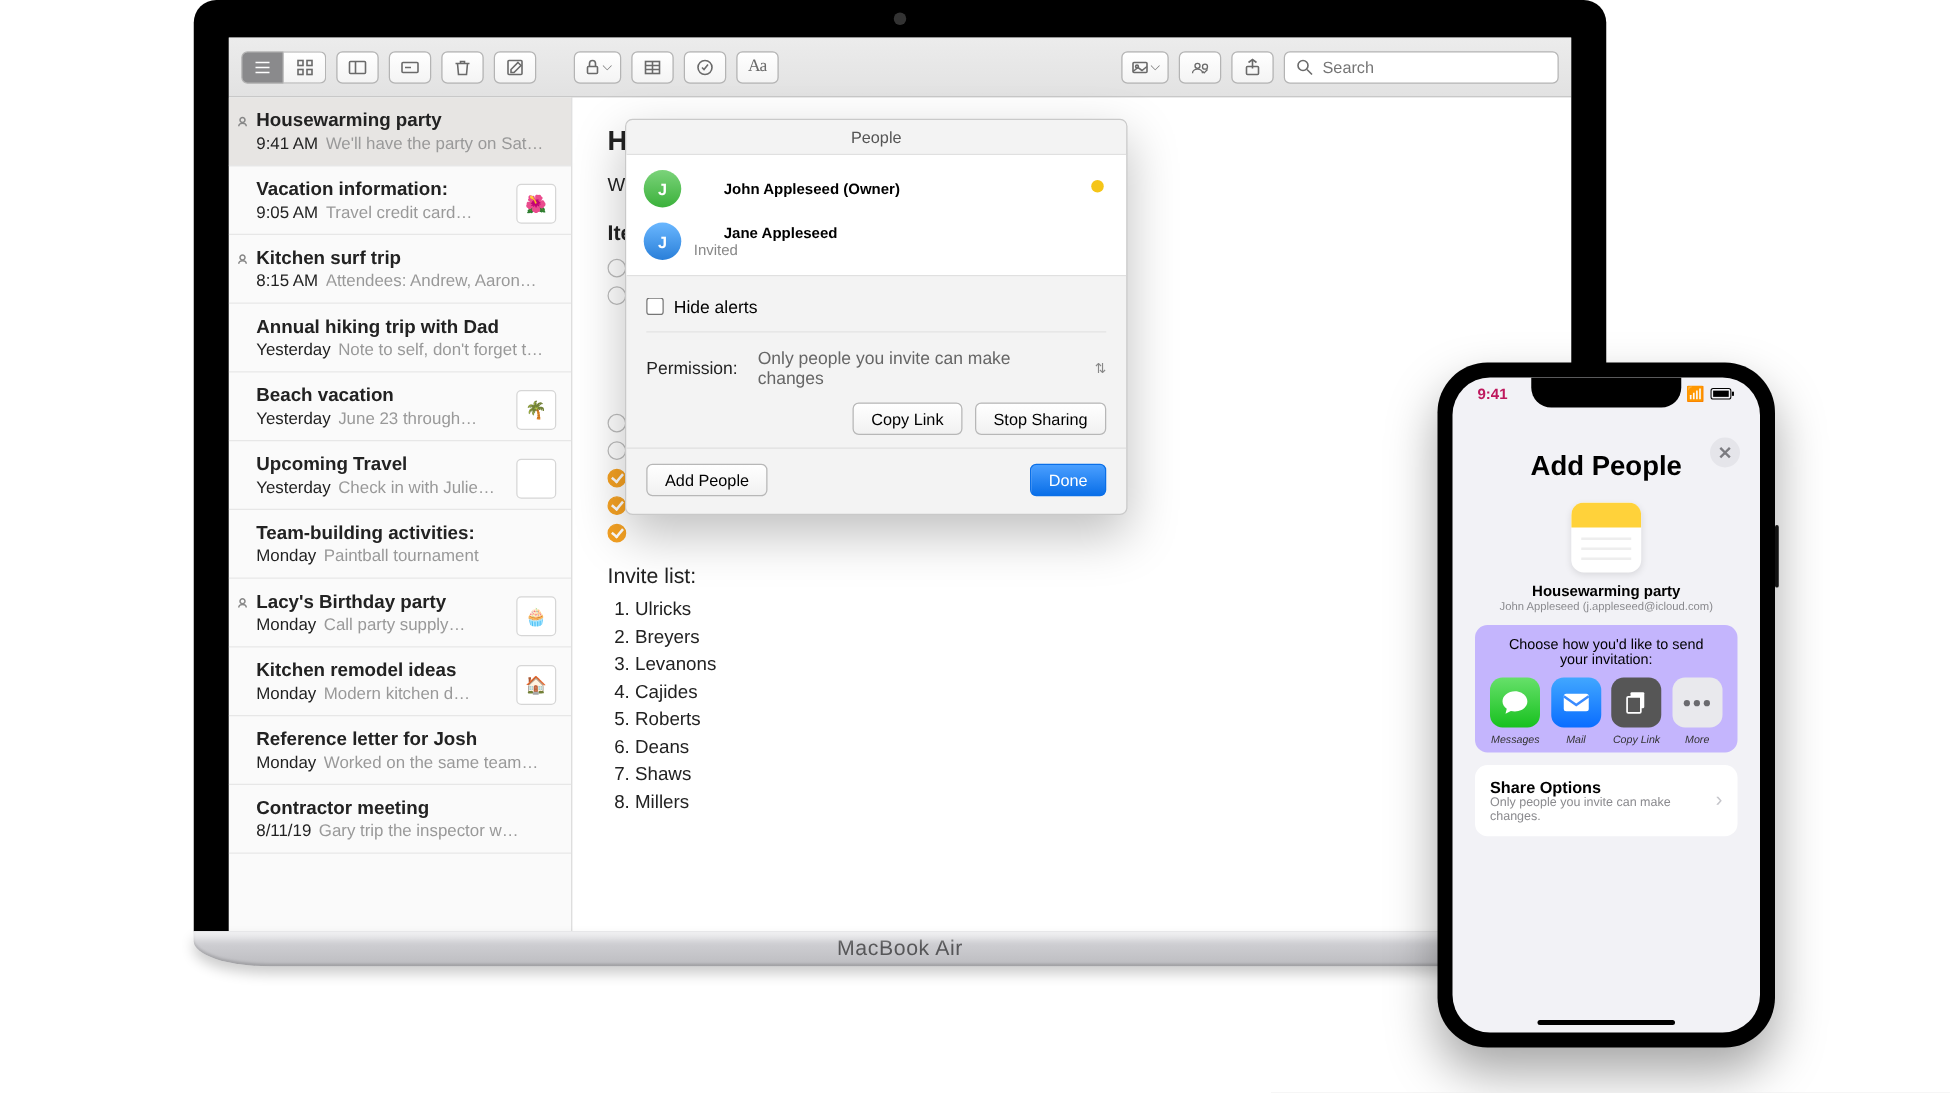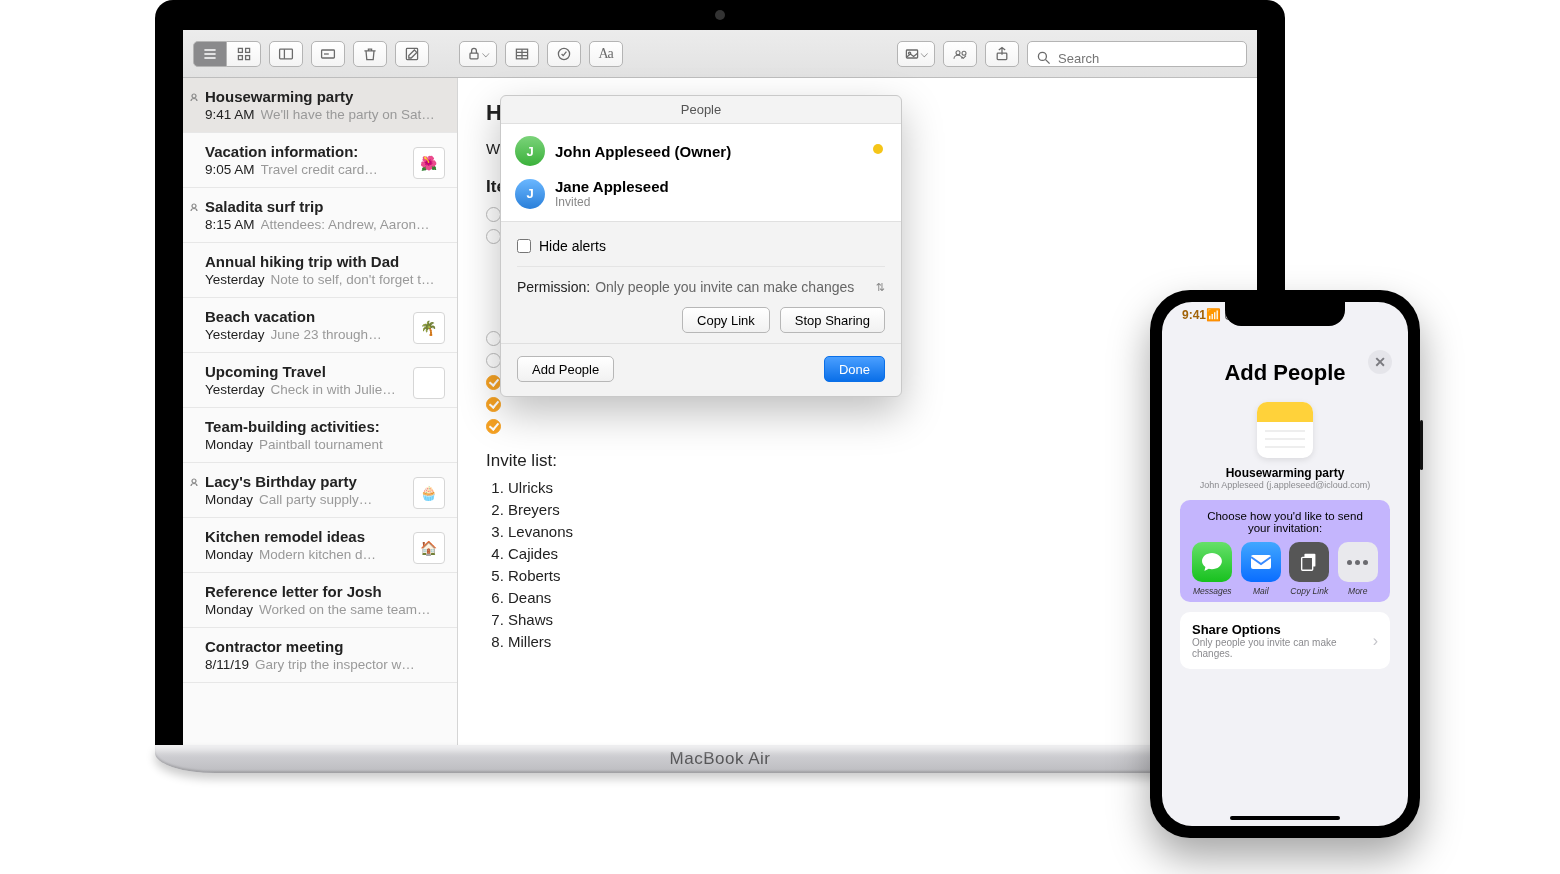--- a/index.html
+++ b/index.html
@@ -15,21 +15,21 @@
   .mac-base::before { content:""; position:absolute; inset:0; border-bottom-left-radius:inherit; border-bottom-right-radius:inherit; box-shadow: inset 0 16px 6px -10px rgba(255,255,255,.6); pointer-events:none; }
 
   
   .toolbar { height:48px; display:flex; align-items:center; padding:0 10px; gap:8px; border-bottom:1px solid #bdbdbd; background:linear-gradient(#ececec,#e2e2e2); }
   .tool-group { display:flex; gap:0; }
   .tool-btn { height:26px; min-width:34px; border:1px solid #b4b4b4; background:linear-gradient(#fff,#f4f4f4); border-radius:5px; display:flex; align-items:center; justify-content:center; color:#6a6a6a; font-size:14px; cursor:pointer; padding:0 6px; }
   .tool-group .tool-btn { border-radius:0; }
   .tool-group .tool-btn:first-child { border-radius:5px 0 0 5px; }
   .tool-group .tool-btn:last-child { border-radius:0 5px 5px 0; border-left:0; }
   .tool-btn.active { background:#8a8a8c; color:#fff; }
-  .search-field { flex: 0 0 220px; height:26px; border:1px solid #b4b4b4; border-radius:5px; background:#fff; display:flex; align-items:flex-end; padding:0 8px; gap:6px; color:#9a9a9a; font-size:13px; margin-left:auto; }
+  .search-field { flex: 0 0 220px; height:26px; border:1px solid #b4b4b4; border-radius:5px; background:#fff; display:flex; align-items:center; padding:0 8px; gap:6px; color:#9a9a9a; font-size:13px; margin-left:auto; }
   .search-field input { border:0; outline:0; flex:1; font-size:13px; background:transparent; }
   .spacer { flex:1; }
 
   
   .mac-body { display:flex; height:calc(100% - 48px); }
   .sidebar-list { width:275px; background:#fafafa; border-right:1px solid #d5d5d5; overflow:hidden; }
   .note-row { padding:10px 20px 10px 22px; border-bottom:1px solid #e7e7e7; position:relative; }
   .note-row.selected { background:#e7e5e3; }
   .note-row .title { font-weight:700; font-size:15px; color:#222; }
   .note-row .sub { font-size:13.5px; color:#555; margin-top:2px; display:flex; gap:6px; }
@@ -50,41 +50,41 @@
   .ol li { line-height:22px; }
 
   
   .popover { position:absolute; left:500px; top:95px; width:402px; background:#f3f3f3; border:1px solid #c9c9c9; border-radius:6px; box-shadow:0 16px 40px rgba(0,0,0,.25); overflow:hidden; z-index:5; }
   .popover-title { text-align:center; font-size:13px; color:#555; padding:6px 0; }
   .people-list { background:#fff; border-top:1px solid #e0e0e0; border-bottom:1px solid #e0e0e0; padding:6px 0; }
   .person { display:flex; align-items:center; gap:10px; padding:6px 14px; position:relative; }
   .avatar { width:30px; height:30px; border-radius:50%; background:#ccc; flex:0 0 30px; display:flex; align-items:center; justify-content:center; color:#fff; font-weight:700; font-size:13px; overflow:hidden; }
   .avatar.green { background:linear-gradient(#7bd37a,#3bb13b); }
   .avatar.blue { background:linear-gradient(#6ab7ff,#2a7fd9); }
-  .person .pname { font-weight:700; font-size:15px; }
+  .person .pname { font-weight:700; font-size:12px;margin-left:24px; }
   .person .pstat { font-size:12px; color:#888; }
   .presence-dot { width:10px; height:10px; background:#f5c518; border-radius:50%; position:absolute; right:18px; top:14px; }
 
   .pop-section { padding:16px 16px 10px; }
   .chk { display:flex; align-items:center; gap:8px; font-size:14px; margin-bottom:12px; }
   .chk input { width:14px; height:14px; }
-  .perm-row { display:flex; align-items:center; gap:5px; font-size:14px; border-top:1px solid #e4e4e4; padding-top:12px; }
+  .perm-row { display:flex; align-items:center; gap:16px; font-size:14px; border-top:1px solid #e4e4e4; padding-top:12px; }
   .perm-row .plabel{ color:#222; }
   .perm-row .pval { color:#666; flex:1; }
   .btn-row { display:flex; gap:10px; justify-content:flex-end; margin-top:12px; }
   .mac-btn { height:26px; padding:0 14px; border:1px solid #b7b7b7; background:linear-gradient(#fff,#f1f1f1); border-radius:5px; font-size:13px; cursor:pointer; }
   .pop-footer { padding:12px 16px 14px; border-top:1px solid #dfdfdf; display:flex; justify-content:space-between; align-items:center; }
   .mac-btn.primary { background:linear-gradient(#4a9fff,#0a6fe8); color:#fff; border-color:#0a6fe8; font-weight:500; }
 
   
   .iphone { position:absolute; right:140px; top:290px; width:270px; height:548px; background:#000; border-radius:40px; padding:12px; box-shadow:0 20px 40px rgba(0,0,0,.35); z-index:10; }
   .iphone::before{content:""; position:absolute; right:-3px; top:130px; width:3px; height:50px; background:#111; border-radius:2px;}
   .iphone-screen { background:#f2f2f6; width:100%; height:100%; border-radius:30px; overflow:hidden; position:relative; }
   .notch { position:absolute; top:0; left:50%; transform:translateX(-50%); width:120px; height:24px; background:#000; border-radius:0 0 16px 16px; z-index:2; }
-  .statusbar { display:flex; align-items:center; padding:6px 20px 0; font-size:12px; font-weight:700; color:#a16207; }
+  .statusbar { display:flex; justify-content:space-between; align-items:center; padding:6px 20px 0; font-size:12px; font-weight:700; color:#be185d; }
   .statusbar .sr { display:flex; gap:4px; align-items:center; }
   .ios-sheet { position:absolute; left:8px; right:8px; top:40px; bottom:8px; background:#f2f2f6; border-radius:12px; padding:12px 10px 0; }
   .ios-close { position:absolute; right:8px; top:8px; width:24px; height:24px; border-radius:50%; background:#e5e5ea; color:#7b7b80; display:flex; align-items:center; justify-content:center; font-size:14px; font-weight:700; cursor:pointer; }
   .ios-title { text-align:center; font-size:22px; font-weight:800; margin-top:6px; }
   .note-icon { width:56px; height:56px; margin:16px auto 8px; background:#fff; border-radius:10px; box-shadow:0 2px 6px rgba(0,0,0,.1); position:relative; overflow:hidden; }
   .note-icon::before { content:""; position:absolute; top:0; left:0; right:0; height:20px; background:#ffd23a; }
   .note-icon::after { content:""; position:absolute; left:8px; right:8px; top:28px; height:2px; background:#eee; box-shadow:0 8px 0 #eee, 0 16px 0 #eee; }
   .note-name { text-align:center; font-size:12px; font-weight:700; }
   .note-owner { text-align:center; font-size:9px; color:#8a8a8e; margin-bottom:10px; }
   .ios-group { background:#c4b5fd; border-radius:10px; padding:10px 8px 6px; margin-top:8px; }
@@ -225,21 +225,21 @@
               <div class="sub">
                 <span class="time">9:05 AM</span>
                 <span class="snippet">Travel credit card…</span>
               </div>
             </div>
             <div class="note-row">
               <svg class="shared-dot" viewBox="0 0 10 10">
                 <circle cx="5" cy="4" r="2" fill="none" stroke="#888" stroke-width="1.2"></circle>
                 <path d="M2 9c0-1.5 1.3-2.5 3-2.5s3 1 3 2.5" fill="none" stroke="#888" stroke-width="1.2"></path>
               </svg>
-              <div class="title">Saladita surf trip</div>
+              <div class="title">Kitchen surf trip</div>
               <div class="sub">
                 <span class="time">8:15 AM</span>
                 <span class="snippet">Attendees: Andrew, Aaron…</span>
               </div>
             </div>
             <div class="note-row">
               <div class="title">Annual hiking trip with Dad</div>
               <div class="sub">
                 <span class="time">Yesterday</span>
                 <span class="snippet">Note to self, don't forget t…</span>

